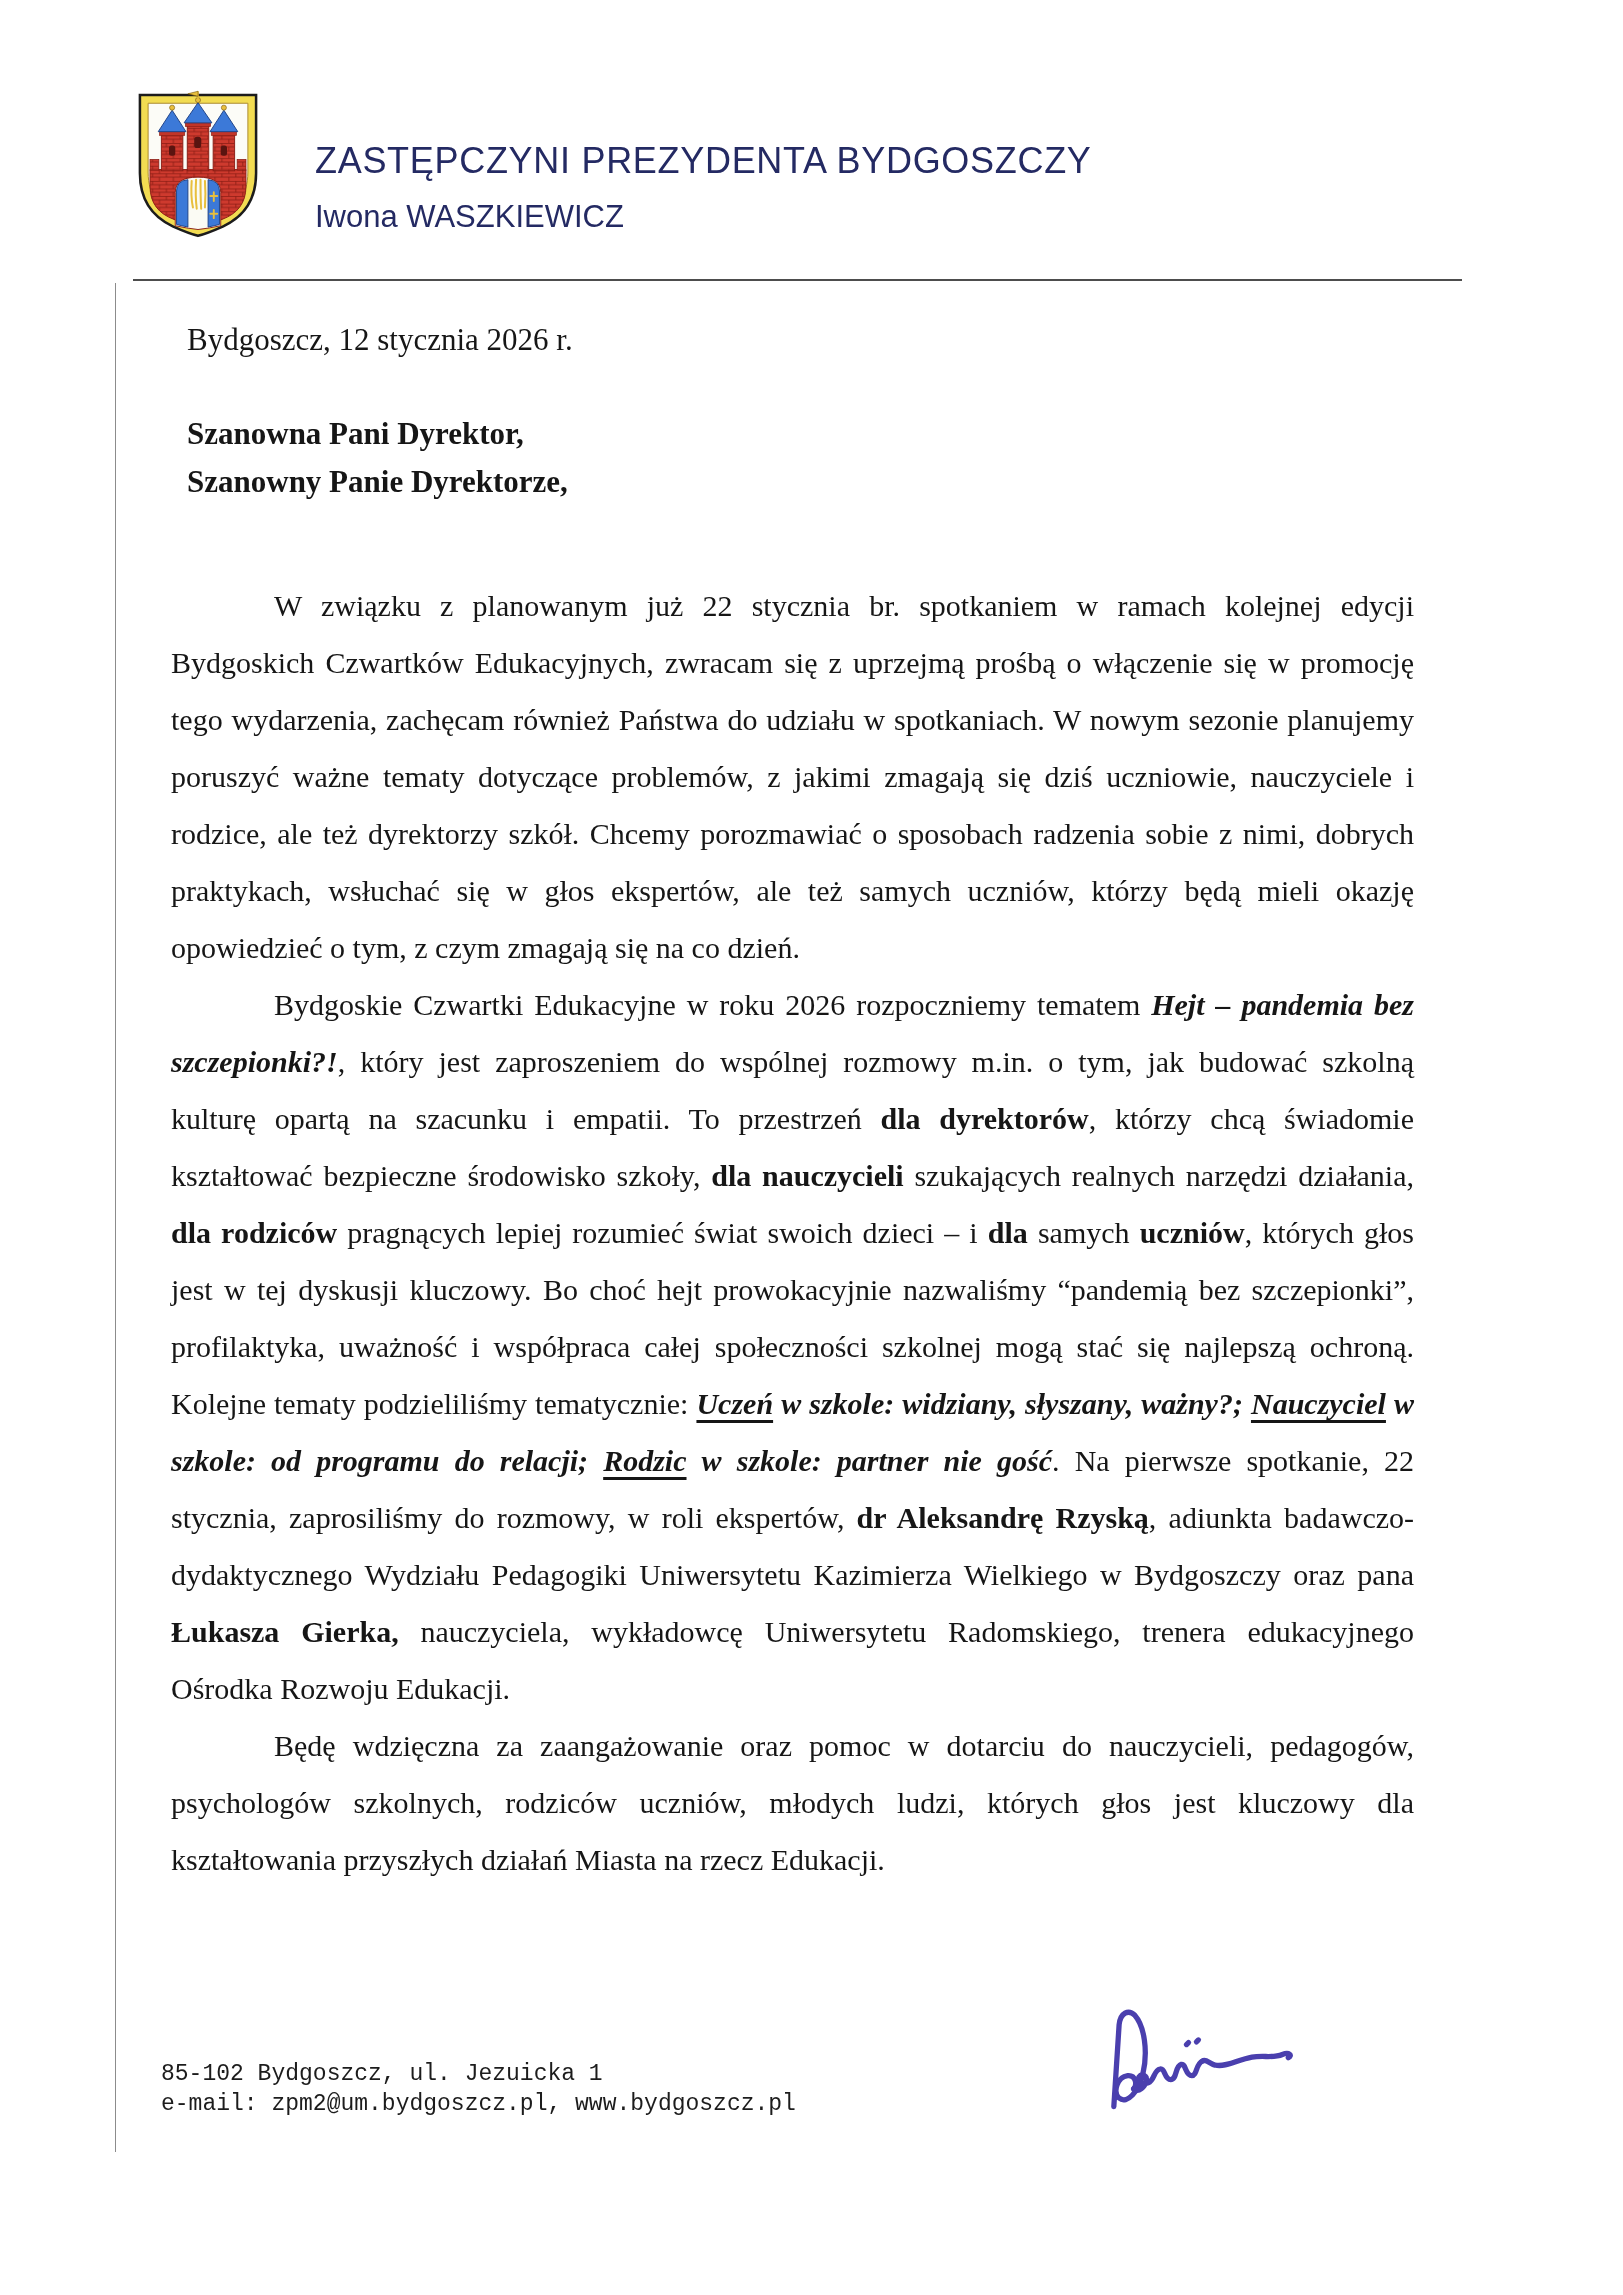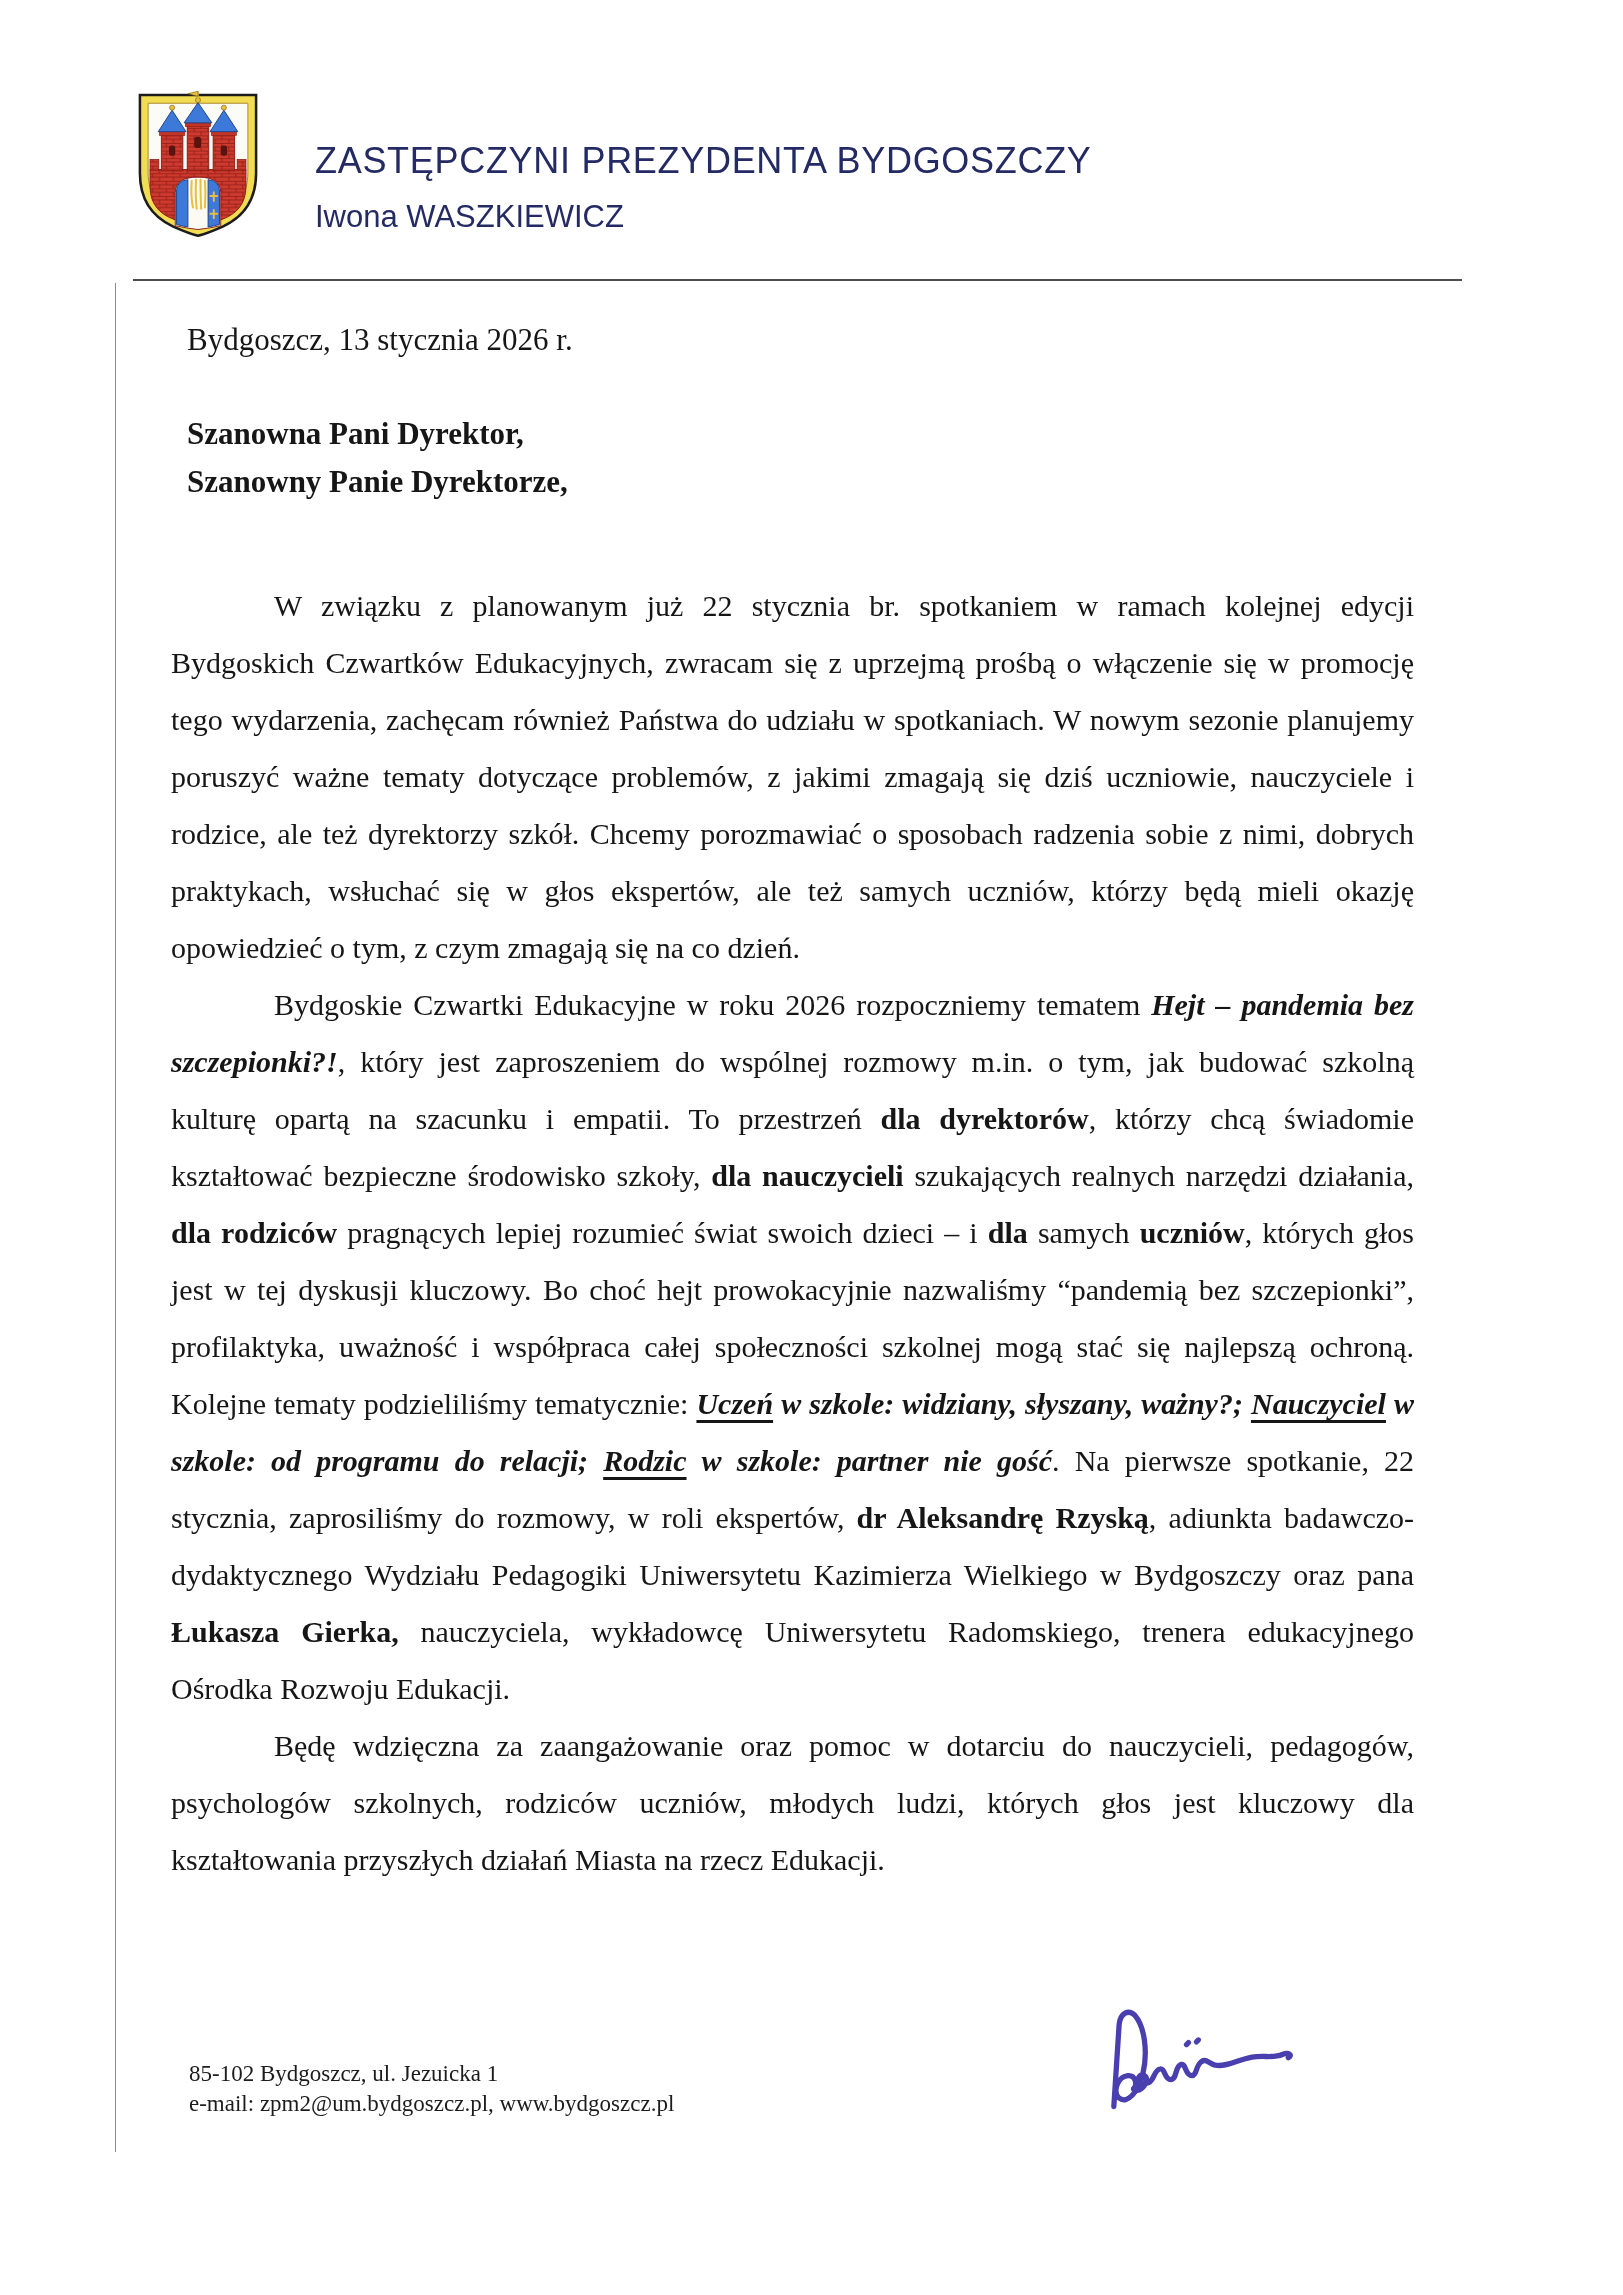--- a/index.html
+++ b/index.html
@@ -27,22 +27,22 @@
     font-size:30px;line-height:57px;text-align:justify;
   }
   .para{margin:0;text-indent:103px;}
   .run-i{}
   .run-b{font-weight:700;}
   .run-bi{font-weight:700;font-style:italic;}
   .run-biu{font-weight:700;font-style:italic;text-decoration:underline;text-decoration-thickness:3.3px;text-underline-offset:5.9px;}
   
   .footer{
     position:absolute;left:161px;top:2059px;
-    font-family:Liberation Serif, serif;
-    font-size:23px;line-height:30px;color:#1c1c1c;margin-left:28px;
+    font-family:Liberation Mono, monospace;
+    font-size:23px;line-height:30px;color:#1c1c1c;
   }
   .signature{position:absolute;left:1094px;top:1983px;width:228px;height:137px;}
 </style>
 </head>
 <body>
 
 <div class="page">
 
   <svg class="crest" viewBox="0 0 200 236" xmlns="http://www.w3.org/2000/svg">
     <defs>
@@ -94,21 +94,21 @@
   </svg>
 
   <div class="header-text">
     <div class="header-title">ZASTĘPCZYNI PREZYDENTA BYDGOSZCZY</div>
     <div class="header-name">Iwona WASZKIEWICZ</div>
   </div>
 
   <div class="top-rule"></div>
   <div class="left-rule"></div>
 
-  <div class="date-line">Bydgoszcz, 13 stycznia 2026 r.</div>
+  <div class="date-line">Bydgoszcz, 12 stycznia 2026 r.</div>
 
   <div class="salutation">
     <div>Szanowna Pani Dyrektor,</div>
     <div>Szanowny Panie Dyrektorze,</div>
   </div>
 
   <div class="letter-body">
     <p class="para"><span>W związku z planowanym już 22 stycznia br. spotkaniem w ramach kolejnej edycji </span><span class="run-i">Bydgoskich Czwartków Edukacyjnych</span><span>, zwracam się z uprzejmą prośbą o włączenie się w promocję tego wydarzenia, zachęcam również Państwa do udziału w spotkaniach. W nowym sezonie planujemy poruszyć ważne tematy dotyczące problemów, z jakimi zmagają się dziś uczniowie, nauczyciele i rodzice, ale też dyrektorzy szkół. Chcemy porozmawiać o sposobach radzenia sobie z nimi, dobrych praktykach, wsłuchać się w głos ekspertów, ale też samych uczniów, którzy będą mieli okazję opowiedzieć o tym, z czym zmagają się na co dzień.</span></p>
     <p class="para"><span class="run-i">Bydgoskie Czwartki Edukacyjne</span><span> w roku 2026 rozpoczniemy tematem </span><span class="run-bi">Hejt – pandemia bez szczepionki?!</span><span>, który jest zaproszeniem do wspólnej rozmowy m.in. o tym, jak budować szkolną kulturę opartą na szacunku i empatii. To przestrzeń </span><span class="run-b">dla dyrektorów</span><span>, którzy chcą świadomie kształtować bezpieczne środowisko szkoły, </span><span class="run-b">dla nauczycieli</span><span> szukających realnych narzędzi działania, </span><span class="run-b">dla rodziców</span><span> pragnących lepiej rozumieć świat swoich dzieci – i </span><span class="run-b">dla</span><span> samych </span><span class="run-b">uczniów</span><span>, których głos jest w tej dyskusji kluczowy. Bo choć hejt prowokacyjnie nazwaliśmy “pandemią bez szczepionki”, profilaktyka, uważność i współpraca całej społeczności szkolnej mogą stać się najlepszą ochroną. Kolejne tematy podzieliliśmy tematycznie: </span><span class="run-biu">Uczeń</span><span class="run-bi"> w szkole: widziany, słyszany, ważny?; </span><span class="run-biu">Nauczyciel</span><span class="run-bi"> w szkole: od programu do relacji; </span><span class="run-biu">Rodzic</span><span class="run-bi"> w szkole: partner nie gość</span><span>. Na pierwsze spotkanie, 22 stycznia, zaprosiliśmy do rozmowy, w roli ekspertów, </span><span class="run-b">dr Aleksandrę Rzyską</span><span>, adiunkta badawczo-dydaktycznego Wydziału Pedagogiki Uniwersytetu Kazimierza Wielkiego w Bydgoszczy oraz pana </span><span class="run-b">Łukasza Gierka,</span><span> nauczyciela, wykładowcę Uniwersytetu Radomskiego, trenera edukacyjnego Ośrodka Rozwoju Edukacji.</span></p>
     <p class="para"><span>Będę wdzięczna za zaangażowanie oraz pomoc w dotarciu do nauczycieli, pedagogów, psychologów szkolnych, rodziców uczniów, młodych ludzi, których głos jest kluczowy dla kształtowania przyszłych działań Miasta na rzecz Edukacji.</span></p>

